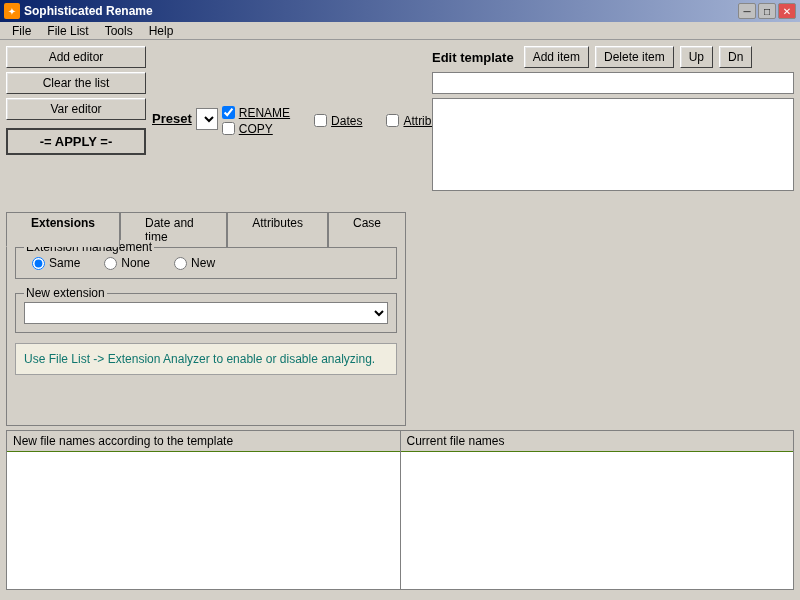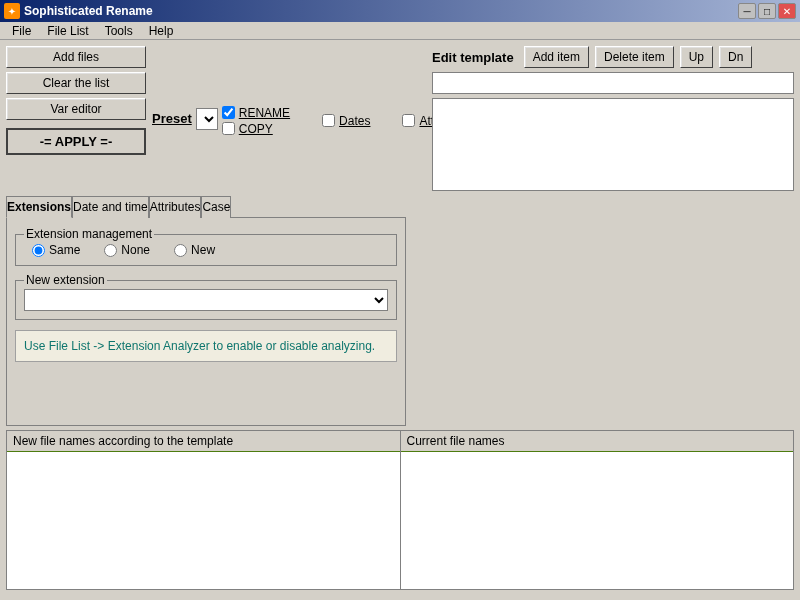--- a/index.html
+++ b/index.html
@@ -139,21 +139,21 @@
       background: white;
       border: 1px solid #808080;
       font-size: 12px;
     }
     .preset-buttons {
       display: flex;
       gap: 4px;
     }
     .checkbox-row {
       display: flex;
-      gap: 32px;
+      gap: 24px;
       align-items: center;
       margin-top: 4px;
     }
     .checkbox-col {
       display: flex;
       flex-direction: column;
       gap: 2px;
     }
     .check-item {
       display: flex;
@@ -195,28 +195,28 @@
       resize: none;
       font-size: 12px;
       padding: 2px;
       min-height: 80px;
     }
     .tab-row {
       display: flex;
       gap: 0;
     }
     .tab {
-      padding: 3px 0;
+      padding: 3px 24px;
       background: #d4d0c8;
       border: 1px solid #808080;
       border-bottom: none;
       cursor: pointer;
       font-size: 12px;
       position: relative;
-      top: 1px;
+      top: 17px;
     }
     .tab.active {
       background: #d4d0c8;
       border-bottom: 1px solid #d4d0c8;
       z-index: 2;
       font-weight: bold;
     }
     .tab-content {
       border: 1px solid #808080;
       background: #d4d0c8;
@@ -342,21 +342,21 @@
   <span class="menu-item">File List</span>
   <span class="menu-item">Tools</span>
   <span class="menu-item">Help</span>
 </div>
 
 <div class="main-window">
 
   <div class="top-area">
 
     <div class="left-panel">
-      <button class="win-button">Add files</button>
+      <button class="win-button">Add editor</button>
       <button class="win-button">Clear the list</button>
       <button class="win-button">Var editor</button>
       <button class="apply-button">-= APPLY =-</button>
     </div>
 
     <div class="middle-panel">
       <div class="preset-row">
         <span class="preset-label">Preset</span>
         <select class="preset-select"></select>
       </div>

